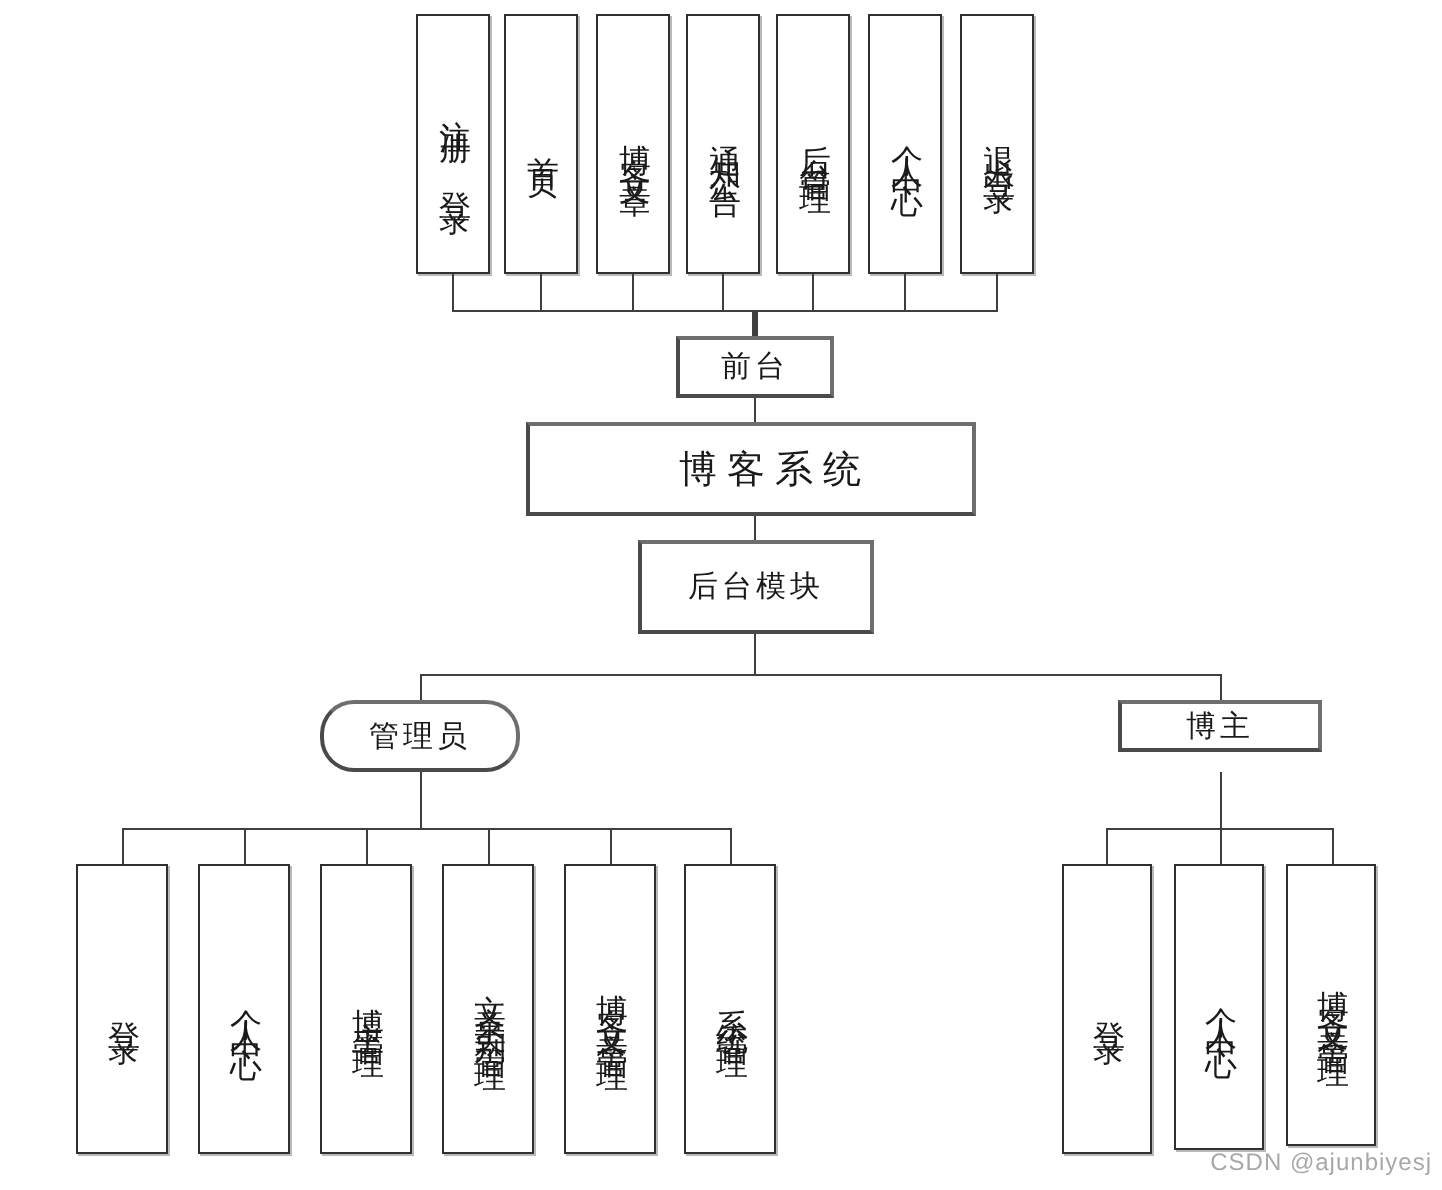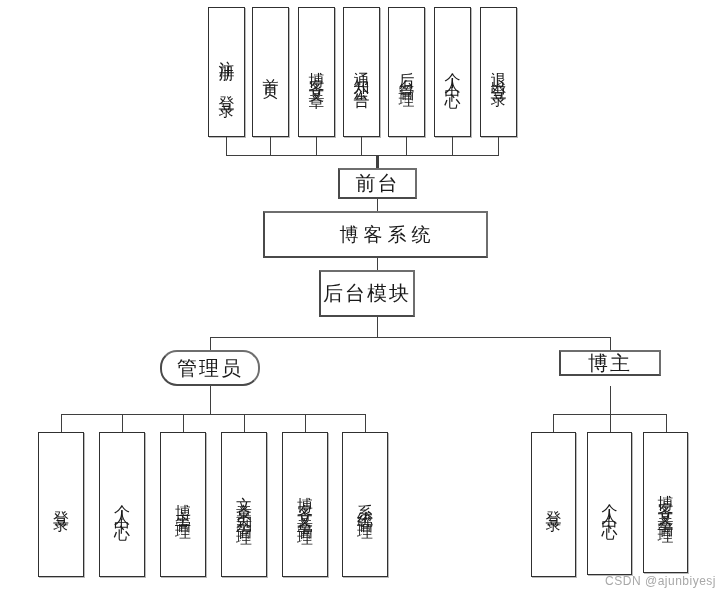--- a/index.html
+++ b/index.html
@@ -35,21 +35,21 @@
     letter-spacing:0.42em;
     font-size:16px;
     line-height:1;
   }
   .hbox{
     position:absolute;box-sizing:border-box;
     border:2px solid var(--border-soft);
     border-left-color:#4a4a4a;border-bottom-color:#4a4a4a;
     background:var(--box-fill);
     display:flex;align-items:center;justify-content:center;
-    font-size:20px;letter-spacing:2px;
+    font-size:15px;letter-spacing:2px;
   }
   .hbox.big{font-size:19px;letter-spacing:5px;}
   #watermark{
     position:absolute;right:5px;top:574px;
     font-family:"Liberation Sans","DejaVu Sans",sans-serif;
     font-size:12px;color:var(--watermark);
     letter-spacing:0.5px;
   }
 </style>
 </head>
@@ -94,21 +94,21 @@
   <div class="hbox" style="left:338px;top:168px;width:79px;height:31px;">
       <span>前台</span>
     </div>
   <div class="ln" style="left:377px;top:199px;width:1px;height:12px;"></div>
 
   <div class="hbox big" style="left:263px;top:211px;width:225px;height:47px;padding-left:24px;">
       <span>博客系统</span>
     </div>
   <div class="ln" style="left:377px;top:258px;width:1px;height:12px;"></div>
 
-  <div class="hbox" style="left:319px;top:270px;width:96px;height:47px;">
+  <div class="hbox" style="left:319px;top:270px;width:118px;height:47px;">
       <span>后台模块</span>
     </div>
   <div class="ln" style="left:377px;top:317px;width:1px;height:20px;"></div>
 
   <div class="ln" style="left:210px;top:337px;width:401px;height:1px;"></div>
   <div class="ln" style="left:210px;top:337px;width:1px;height:13px;"></div>
   <div class="ln" style="left:610px;top:337px;width:1px;height:13px;"></div>
 
   <div class="hbox" style="left:160px;top:350px;width:100px;height:36px;border-radius:17px;">
       <span>管理员</span>

